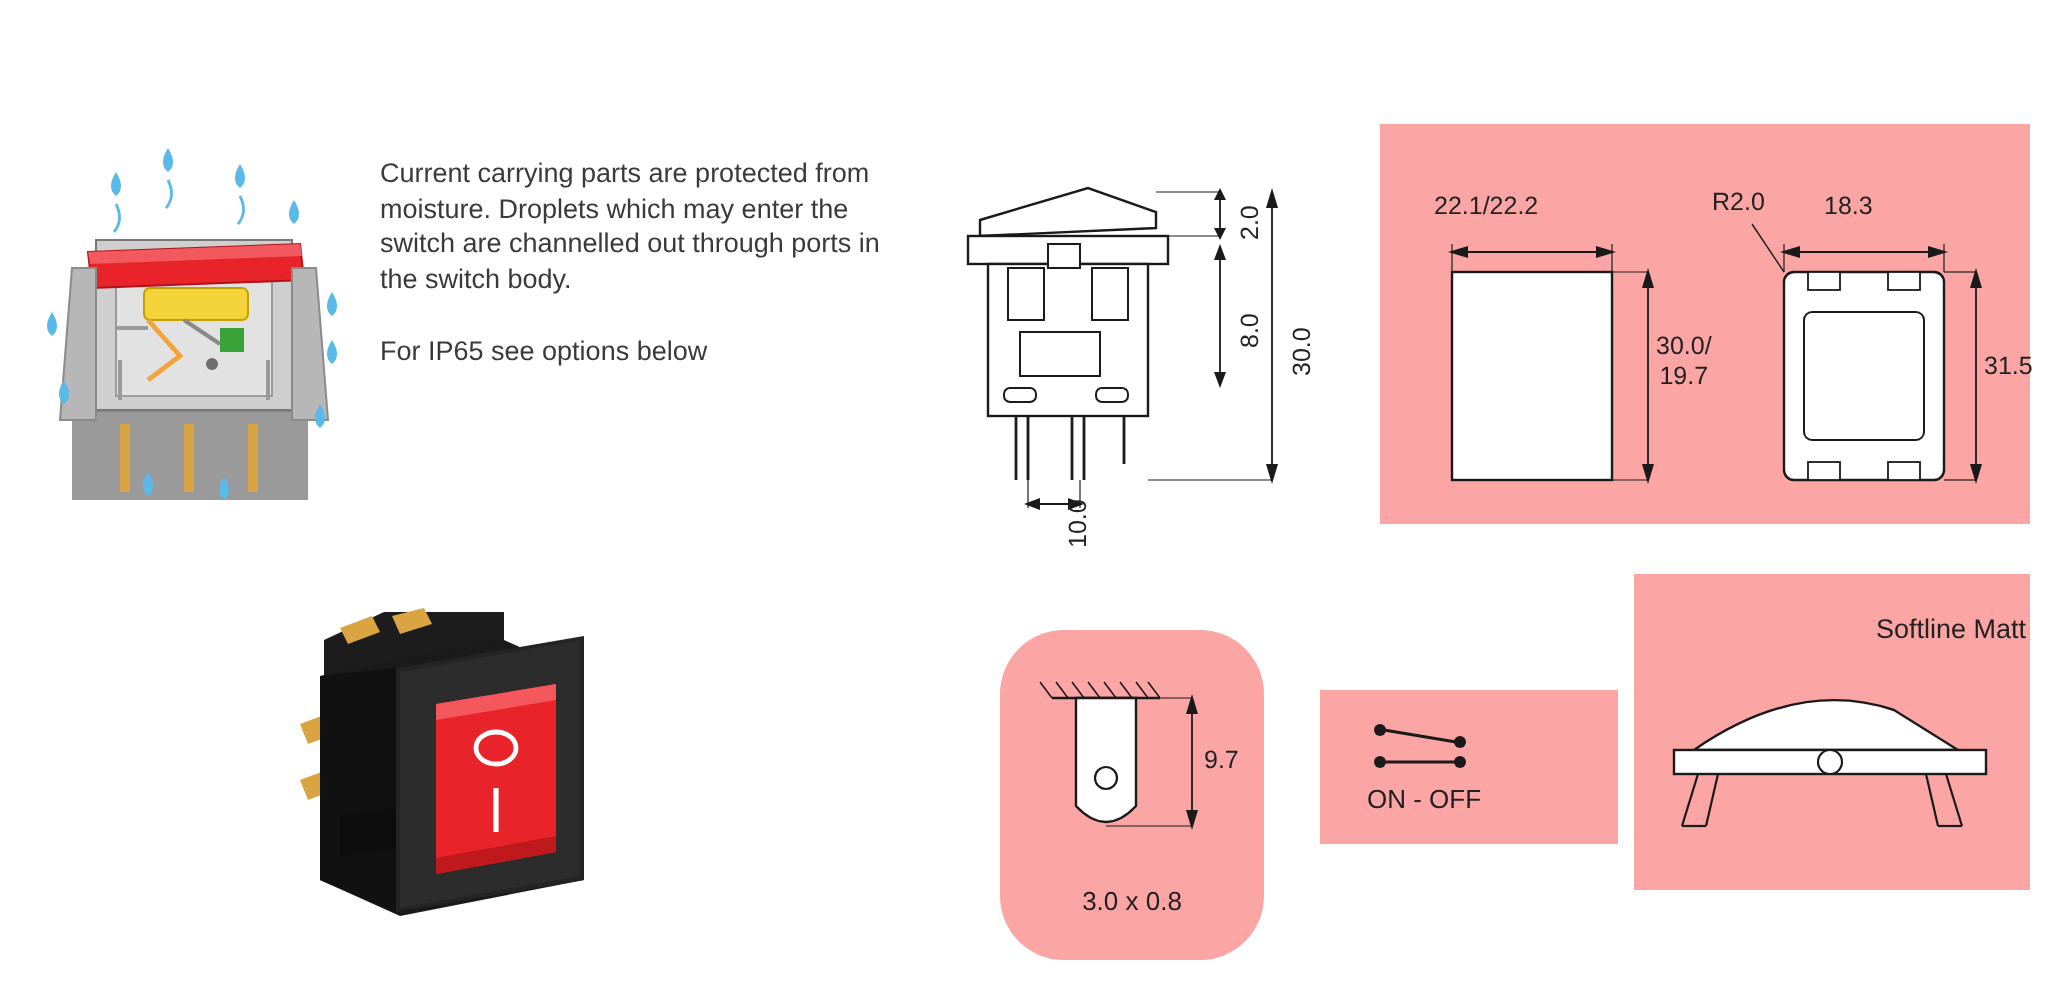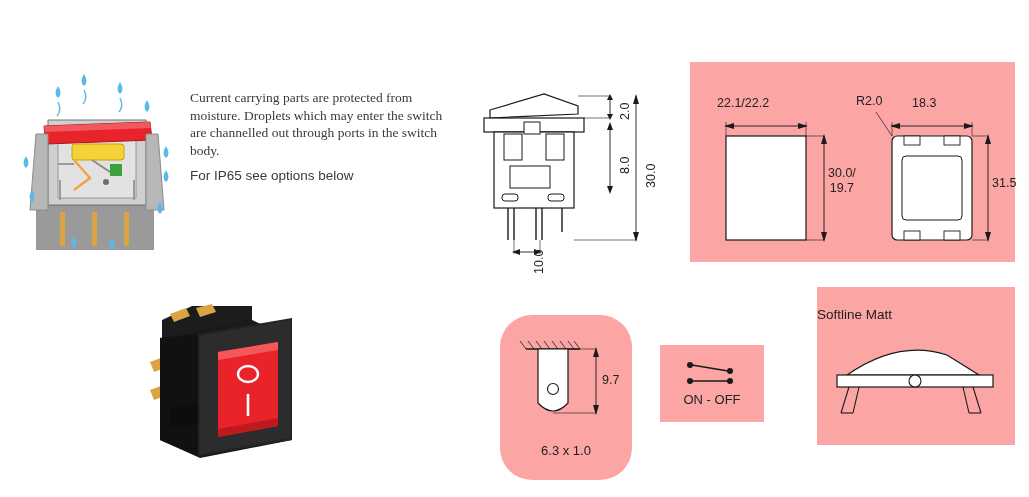--- a/index.html
+++ b/index.html
@@ -32,39 +32,39 @@
     letter-spacing: 0.1px;
   }
 
   
   .body-text {
     font-size: 13.5px;
     line-height: 17.5px;
     color: #3a3a3a;
     font-family: "Liberation Sans", sans-serif;
   }
-  #desc-1 { left: 190px; top: 89px; width: 262px; font-family: Liberation Serif, serif; }
+  #desc-1 { left: 190px; top: 78px; width: 262px; }
   #desc-2 { left: 190px; top: 167px; width: 262px; }
 
   
   #splash-illustration {
     left: 14px;
     top: 60px;
     width: 165px;
     height: 190px;
   }
 
   
   .panel {
     background: #fca5a5;
   }
 
   #panel-outline-dims { left: 690px; top: 62px; width: 325px; height: 200px; }
   #panel-faston       { left: 500px; top: 315px; width: 132px; height: 165px; border-radius: 32px; }
-  #panel-onoff        { left: 660px; top: 345px; width: 104px; height: 77px;  }
+  #panel-onoff        { left: 660px; top: 345px; width: 104px; height: 77px; padding-left: 45px;  }
   #panel-softline     { left: 817px; top: 287px; width: 198px; height: 158px; }
 
   
   .dim {
     font-size: 12.5px;
     color: #222222;
     font-family: "Liberation Sans", sans-serif;
     white-space: nowrap;
   }
   .dim.vert {
@@ -79,21 +79,21 @@
     top: 290px;
     width: 180px;
     height: 185px;
   }
 
   
   #softline-label {
     left: 0;
     top: 20px;
     width: 196px;
-    text-align: left;
+    text-align: right;
     font-size: 13.5px;
     color: #222222;
   }
 
   
   #onoff-label {
     left: 0;
     top: 47px;
     width: 104px;
     text-align: center;
@@ -329,21 +329,21 @@
         <circle cx="45" cy="62" r="5.5" stroke-width="1.1" fill="#ffffff"></circle>
 
         <path d="M88 22 L88 86" stroke-width="0.9"></path>
         <path d="M85 30 L88 20 L91 30 Z" fill="#1a1a1a" stroke="none"></path>
         <path d="M85 78 L88 88 L91 78 Z" fill="#1a1a1a" stroke="none"></path>
         <path d="M60 22 L88 22" stroke-width="0.6"></path>
         <path d="M45 86 L88 86" stroke-width="0.6"></path>
       </svg>
       <div class="abs dim" style="left:94px; top:46px;">9.7</div>
     </div>
-    <div class="abs dim" id="faston-label">6.3 x 1.0</div>
+    <div class="abs dim" id="faston-label">3.0 x 0.8</div>
   </div>
 
   <div class="abs panel" id="panel-onoff">
     <div class="abs" style="left:18px; top:12px; width:70px; height:36px;">
       <svg width="70" height="36" viewBox="0 0 70 36" xmlns="http://www.w3.org/2000/svg">
         <path d="M14 8 L50 14" stroke="#1a1a1a" stroke-width="1.6" fill="none"></path>
         <circle cx="12" cy="8" r="3" fill="#1a1a1a"></circle>
         <circle cx="52" cy="14" r="3" fill="#1a1a1a"></circle>
         <circle cx="12" cy="24" r="3" fill="#1a1a1a"></circle>
         <circle cx="52" cy="24" r="3" fill="#1a1a1a"></circle>

